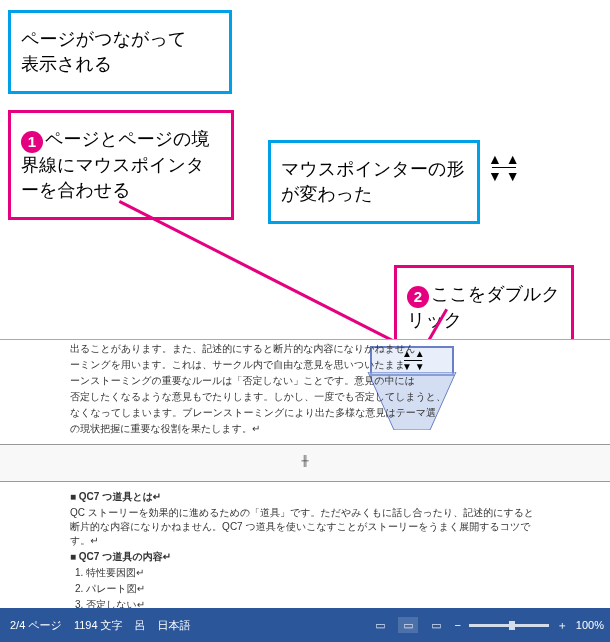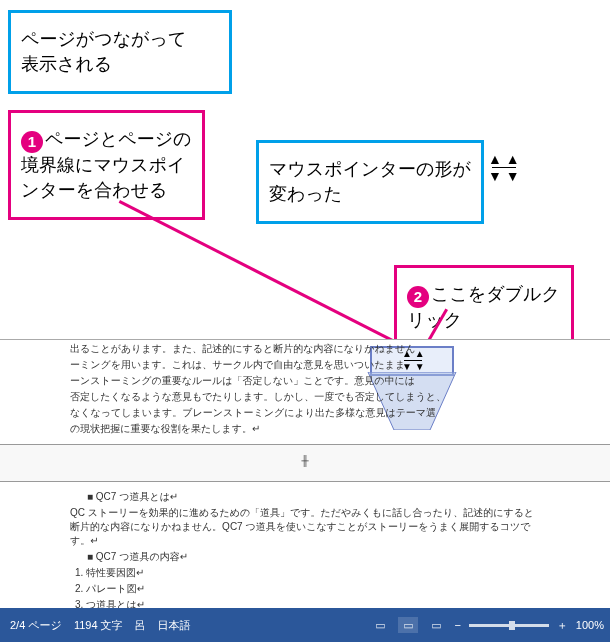--- a/index.html
+++ b/index.html
@@ -81,21 +81,21 @@
     position: absolute;
     border: 2px solid #6b7fc7;
     background: rgba(180,200,240,0.3);
     box-sizing: border-box;
   }
   .break-cursor {
     position: absolute;
     font-size: 10px;
     color: #444;
   }
-  .heading { font-weight: normal; margin-left: 17px; }
+  .heading { font-weight: bold; }
   .status-bar {
     position: absolute;
     left:0; right:0; bottom:0;
     height: 34px;
     background: #2b579a;
     color: #fff;
     font-size: 11px;
     display: flex;
     align-items: center;
   }
@@ -108,25 +108,25 @@
   .zoom-thumb { position:absolute; left:50%; top:-3px; width:6px; height:9px; background:#fff;}
 </style>
 </head>
 <body>
 
 <div class="callout cyan" style="left:8px; top:10px; width:224px;">
   <span style="white-space:pre-line;">ページがつながって
 表示される</span>
 </div>
 
-<div class="callout magenta" style="left:8px; top:110px; width:197px;">
+<div class="callout magenta" style="left:8px; top:110px; width:226px;">
   <span class="num-badge">1</span><span>ページとページの境界線にマウスポインターを合わせる</span>
 </div>
 
-<div class="callout cyan" style="left:256px; top:140px; width:228px;">
+<div class="callout cyan" style="left:268px; top:140px; width:212px;">
   <span>マウスポインターの形が変わった</span>
 </div>
 
 <div class="pointer-icon" style="left:488px; top:152px;">
   <div class="row">▲&nbsp;▲</div>
   <div class="divider"></div>
   <div class="row">▼&nbsp;▼</div>
 </div>
 
 <div class="callout magenta" style="left:394px; top:265px; width:180px;">
@@ -164,21 +164,21 @@
       <div class="page-break-gap">
         <div class="break-cursor" style="left:50%; top:10px; transform:translateX(-50%);">╫</div>
       </div>
 
       <div class="para heading">■ QC7 つ道具とは↵</div>
       <div class="para">QC ストーリーを効果的に進めるための「道具」です。ただやみくもに話し合ったり、記述的にすると断片的な内容になりかねません。QC7 つ道具を使いこなすことがストーリーをうまく展開するコツです。↵</div>
       <div class="para heading">■ QC7 つ道具の内容↵</div>
       <ol id="qc-list" style="margin:2px 0 2px 16px; padding:0;">
           <li class="para">特性要因図↵</li>
           <li class="para">パレート図↵</li>
-          <li class="para">つ道具とは↵</li>
+          <li class="para">否定しない↵</li>
           <li class="para">散布図↵</li>
         </ol>
 
     </div>
   </div>
 
   <div class="status-bar">
     <div class="status-left">
       <span>2/4 ページ</span>
       <span>1194 文字</span>

